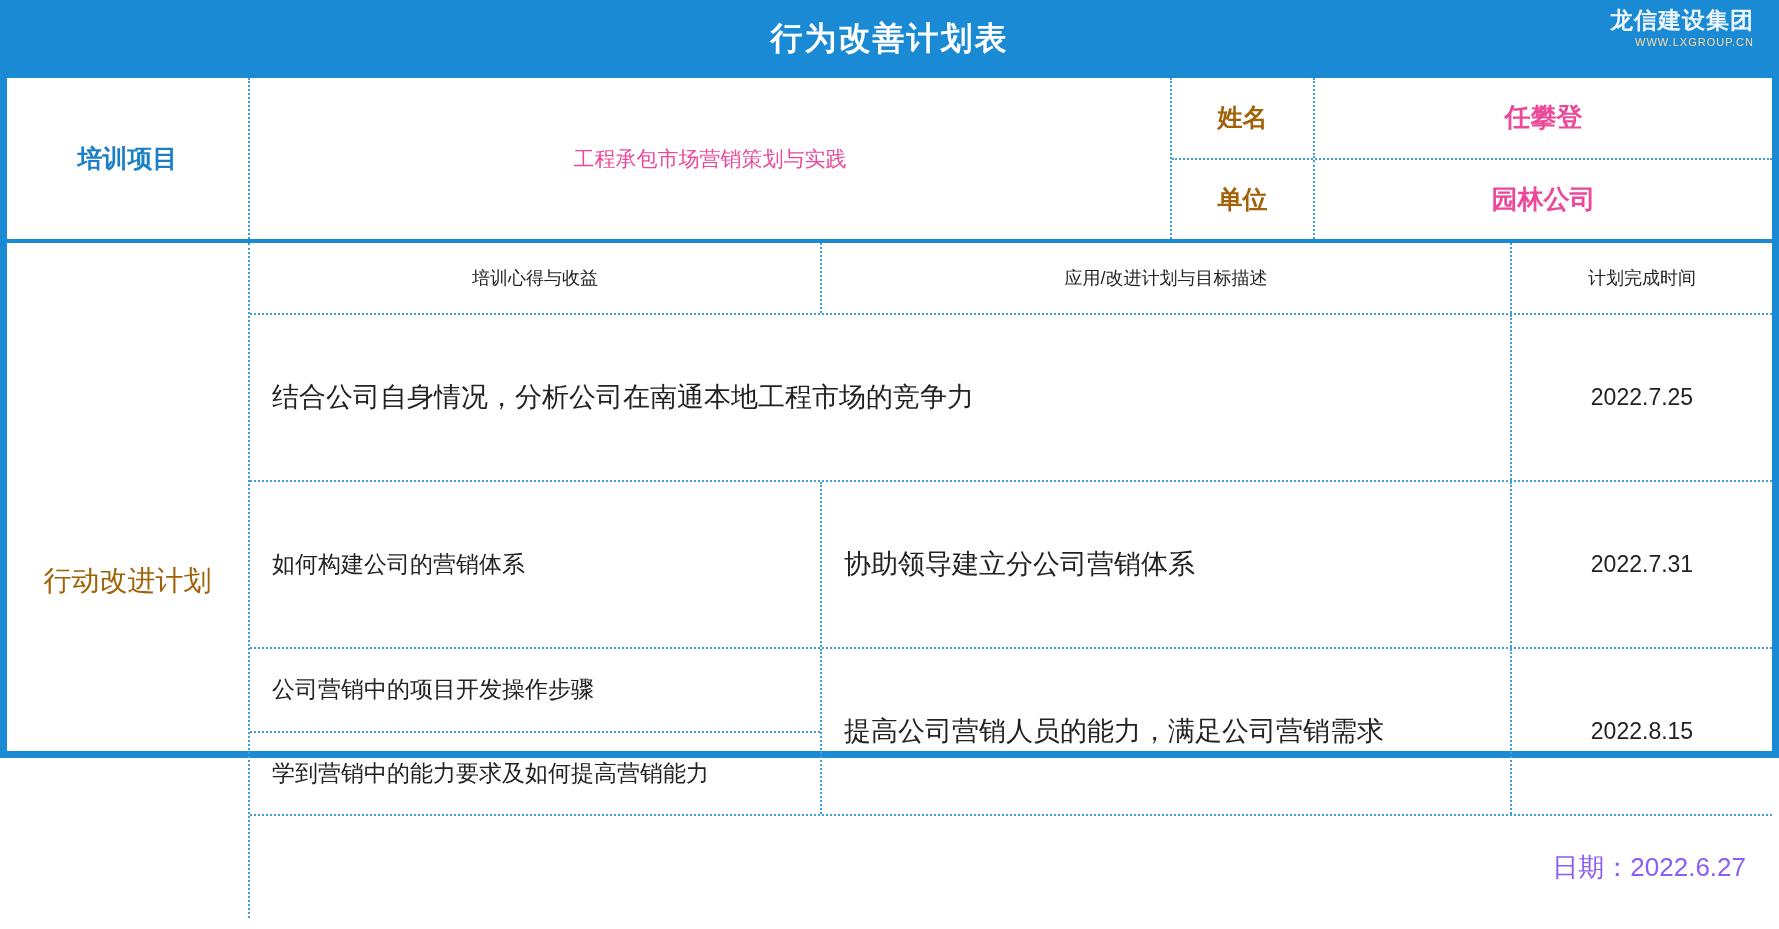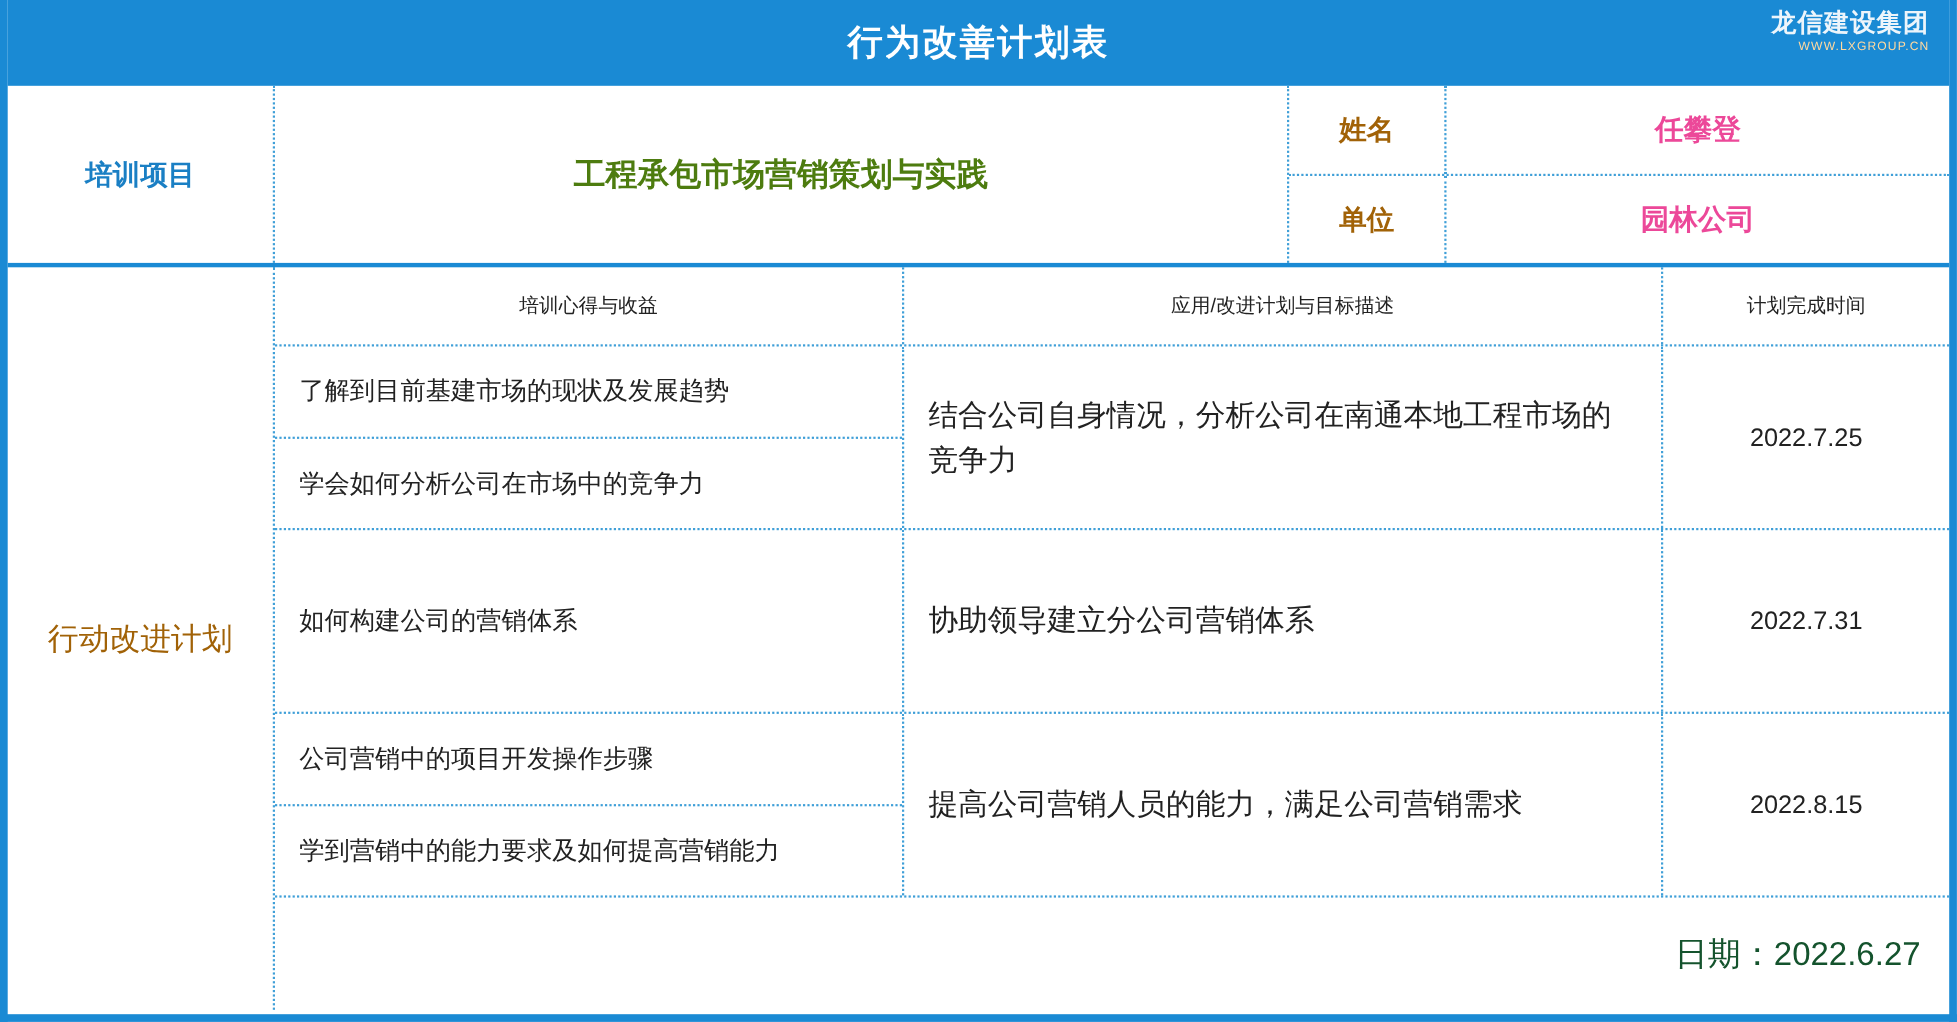--- a/index.html
+++ b/index.html
@@ -11,21 +11,21 @@
     width: 1779px;
     height: 929px;
     font-family: "Liberation Sans", "DejaVu Sans", sans-serif;
     color: #000;
     overflow: hidden;
   }
 
   .page {
     position: relative;
     width: 1779px;
-    height: 929px;
+    height: 758px;
     box-sizing: border-box;
     border-left: 7px solid #1a8ad4;
     border-right: 7px solid #1a8ad4;
     border-bottom: 7px solid #1a8ad4;
     background: #fff;
   }
 
   
   .header-bar {
     position: relative;
@@ -79,23 +79,23 @@
     font-size: 25px;
     font-weight: bold;
     border-right: 2px dotted #3f9fd8;
     box-sizing: border-box;
   }
   .info-course {
     flex: 1;
     display: flex;
     align-items: center;
     justify-content: center;
-    color: #4d7c0f;
-    font-size: 29px;
-    font-weight: bold;
+    color: #ec4899;
+    font-size: 21px;
+    font-weight: normal;
     border-right: 2px dotted #3f9fd8;
     box-sizing: border-box;
   }
   .info-right {
     width: 600px;
     flex: none;
     display: flex;
     flex-direction: column;
     box-sizing: border-box;
   }
@@ -223,22 +223,22 @@
     color: #222;
     box-sizing: border-box;
   }
 
   .footer-row {
     flex: 1;
     display: flex;
     align-items: center;
     justify-content: flex-end;
     padding-right: 26px;
-    font-size: 30px;
-    color: #14532d;
+    font-size: 26px;
+    color: #8b5cf6;
     box-sizing: border-box;
   }
 </style>
 </head>
 <body>
 
 <div class="page">
 
   <div class="header-bar">
     <div class="header-title">行为改善计划表</div>
@@ -268,24 +268,20 @@
 
     <div class="grid">
 
       <div class="col-head">
         <div class="ch c1">培训心得与收益</div>
         <div class="ch c2">应用/改进计划与目标描述</div>
         <div class="ch c3">计划完成时间</div>
       </div>
 
       <div class="group">
-        <div class="g-insights">
-          <div class="g-insight topline">了解到目前基建市场的现状及发展趋势</div>
-          <div class="g-insight">学会如何分析公司在市场中的竞争力</div>
-        </div>
         <div class="g-plan">结合公司自身情况，分析公司在南通本地工程市场的竞争力</div>
         <div class="g-date">2022.7.25</div>
       </div>
 
       <div class="group">
         <div class="g-insights">
           <div class="g-insight">如何构建公司的营销体系</div>
         </div>
         <div class="g-plan">协助领导建立分公司营销体系</div>
         <div class="g-date">2022.7.31</div>

